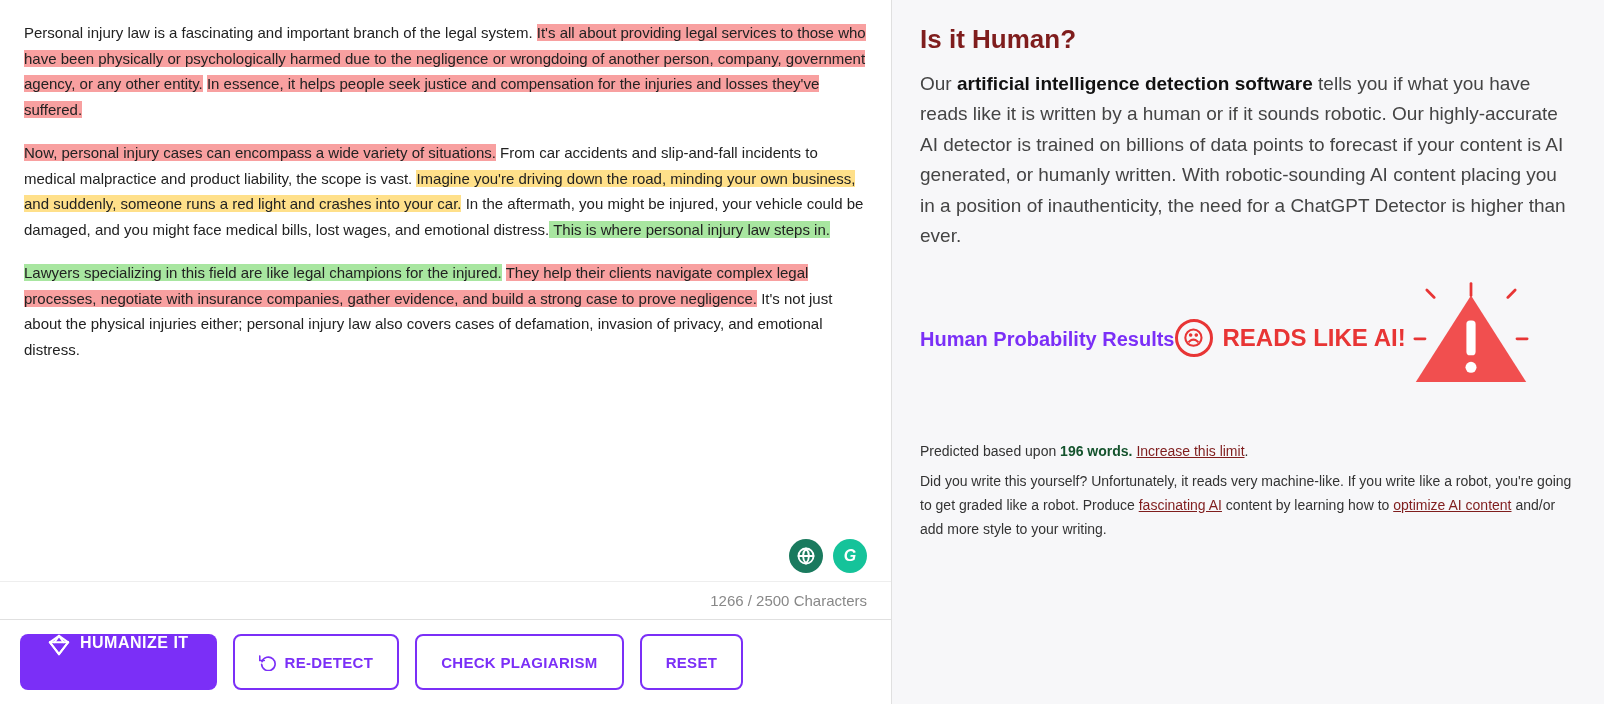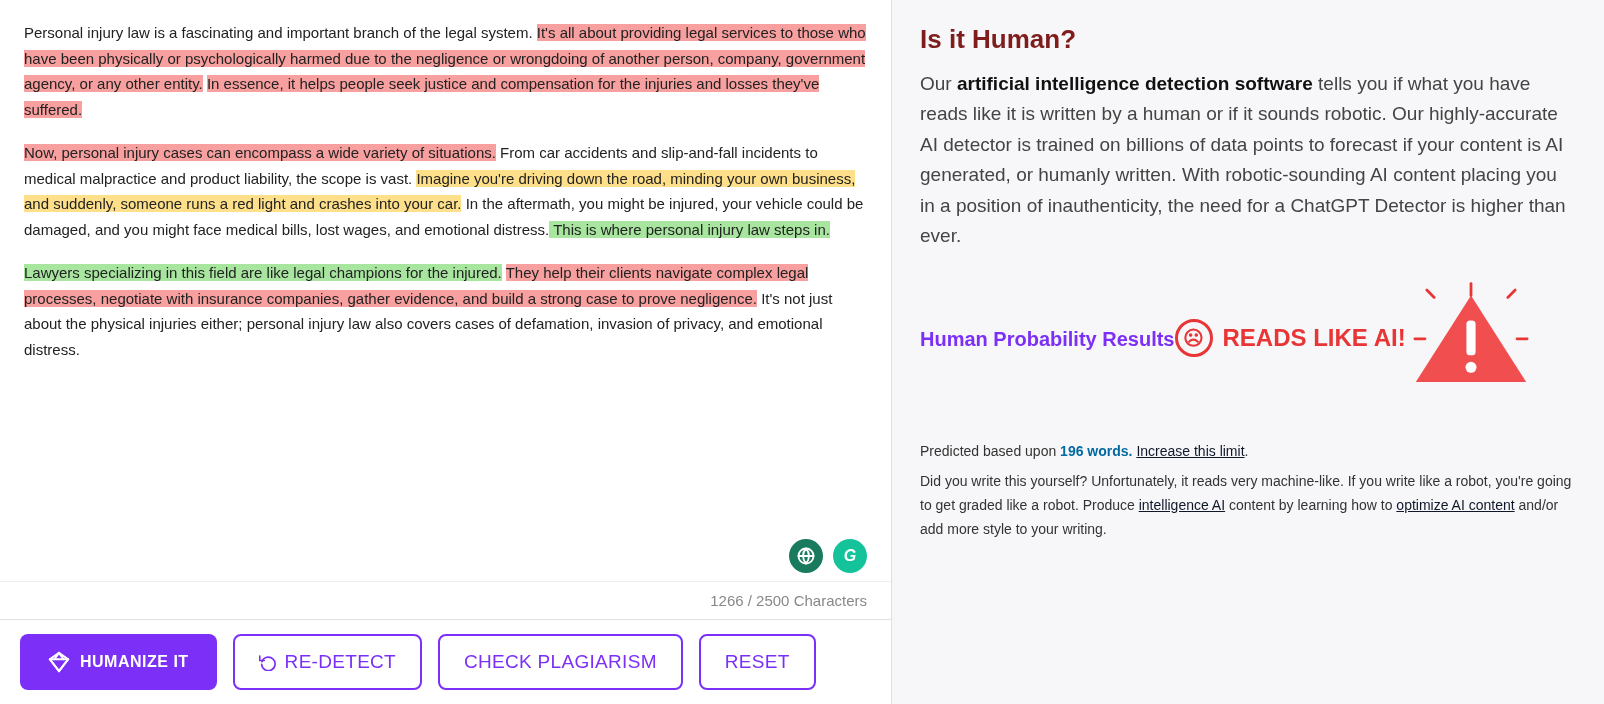--- a/index.html
+++ b/index.html
@@ -90,35 +90,35 @@
       background: #7b2ff7;
       color: #fff;
       border: none;
       border-radius: 8px;
       padding: 0 28px;
       height: 56px;
       font-size: 16px;
       font-weight: 700;
       cursor: pointer;
       display: flex;
-      align-items: center;
+      align-items: flex-start;
       gap: 10px;
       letter-spacing: 0.5px;
       text-transform: uppercase;
     }
 
     .btn-outline {
       background: #fff;
       color: #7b2ff7;
       border: 2px solid #7b2ff7;
       border-radius: 8px;
       padding: 0 24px;
       height: 56px;
-      font-size: 19px;
-      font-weight: 400;
+      font-size: 15px;
+      font-weight: 700;
       cursor: pointer;
       display: flex;
       align-items: center;
       gap: 8px;
       letter-spacing: 0.3px;
       text-transform: uppercase;
     }
 
     
     .right-panel {
@@ -197,25 +197,25 @@
     }
 
     .bottom-text {
       font-size: 14px;
       color: #333;
       line-height: 1.7;
     }
 
     .bottom-text strong {
       font-weight: 700;
-      color: #0369a1;
+      color: #14532d;
     }
 
     .bottom-text a {
-      color: #0f172a;
+      color: #7f1d1d;
       text-decoration: underline;
       cursor: pointer;
     }
 
     .diamond-icon {
       display: inline-block;
       width: 22px;
       height: 22px;
     }
   </style>
@@ -315,16 +315,16 @@
         <circle cx="70" cy="96" r="6" fill="white"></circle>
       </svg>
     </div>
   </div>
 
   <div class="bottom-text">
     <p>
       <span>Predicted based upon </span><strong>196 words. </strong><a href="#">Increase this limit</a><span>.</span>
     </p>
     <p style="margin-top:6px;">
-      Did you write this yourself? Unfortunately, it reads very machine-like. If you write like a robot, you're going to get graded like a robot. Produce <a href="#">intelligence AI</a> content by learning how to <a href="#">optimize AI content</a> and/or add more style to your writing.
+      Did you write this yourself? Unfortunately, it reads very machine-like. If you write like a robot, you're going to get graded like a robot. Produce <a href="#">fascinating AI</a> content by learning how to <a href="#">optimize AI content</a> and/or add more style to your writing.
     </p>
   </div>
 </div>
 
 </body></html>

